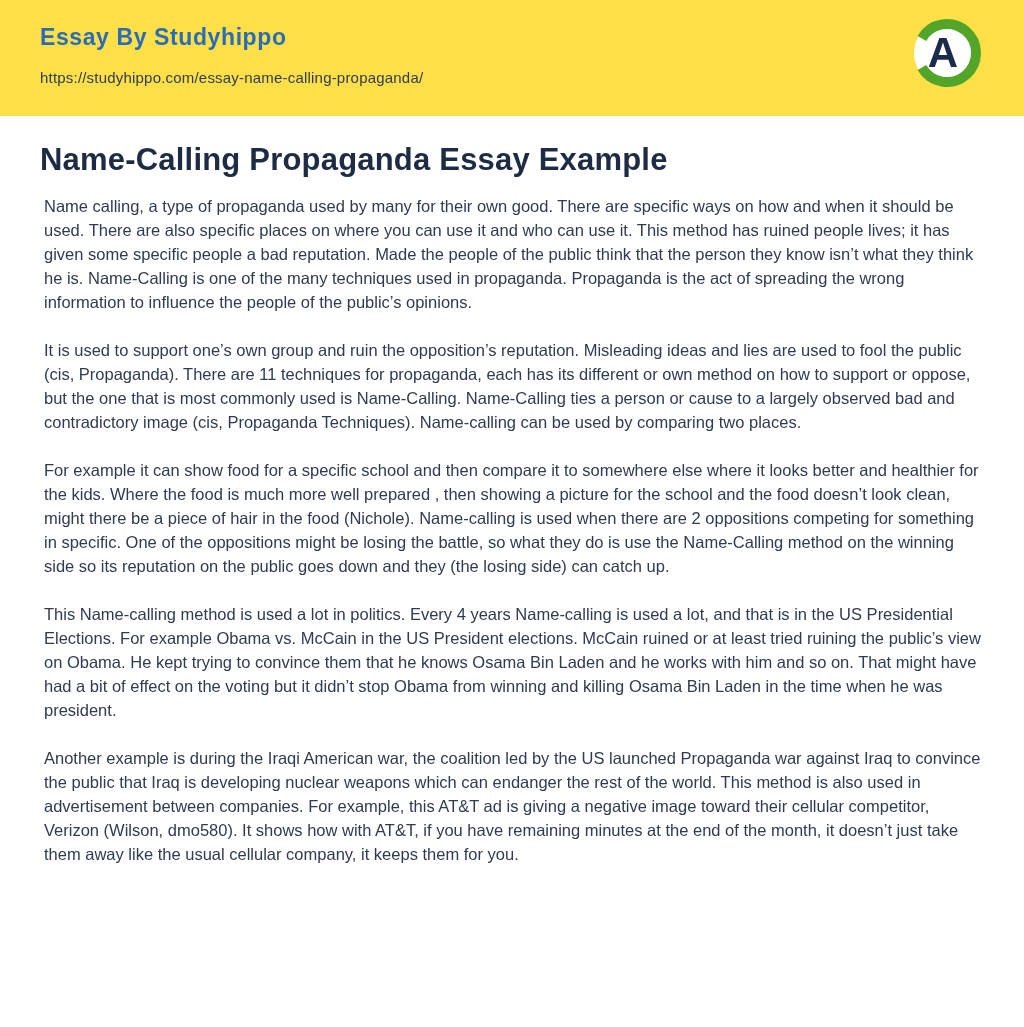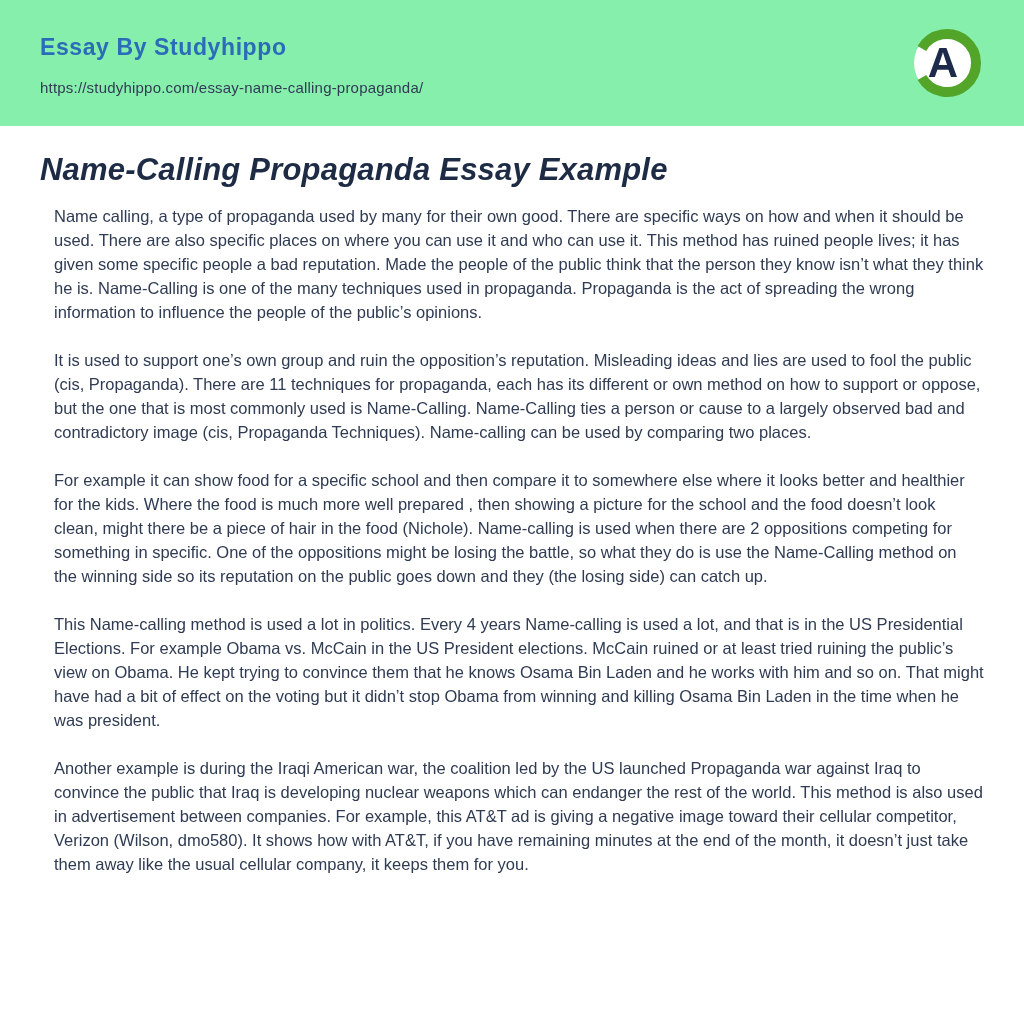--- a/index.html
+++ b/index.html
@@ -8,22 +8,22 @@
     padding: 0;
     background: #ffffff;
   }
   body {
     width: 1024px;
     min-height: 1027px;
     font-family: "Liberation Sans", "DejaVu Sans", sans-serif;
     color: #2f3b52;
   }
   .page-header {
-    background: #86efac;
-    padding: 24px 40px 26px 40px;
+    background: #fde047;
+    padding: 14px 40px 26px 40px;
     display: flex;
     justify-content: space-between;
     align-items: flex-start;
   }
   .header-text {
     display: flex;
     flex-direction: column;
   }
   .site-title {
     color: #2b6cb8;
@@ -47,26 +47,25 @@
   }
   .content {
     padding: 12px 40px 60px 40px;
   }
   h1.essay-title {
     font-size: 31px;
     font-weight: 700;
     color: #1d2b45;
     letter-spacing: 0.2px;
     margin: 14px 0 16px 0;
-    font-style: italic;
   }
   p.essay-paragraph {
     font-size: 16.5px;
     line-height: 24px;
-    margin: 0 0 24px 14px;
+    margin: 0 0 24px 4px;
     color: #2f3b52;
   }
 </style>
 </head>
 <body>
 
 <header class="page-header">
   <div class="header-text">
     <a class="site-title" href="#">Essay By Studyhippo</a>
     <div class="page-url">https://studyhippo.com/essay-name-calling-propaganda/</div>

